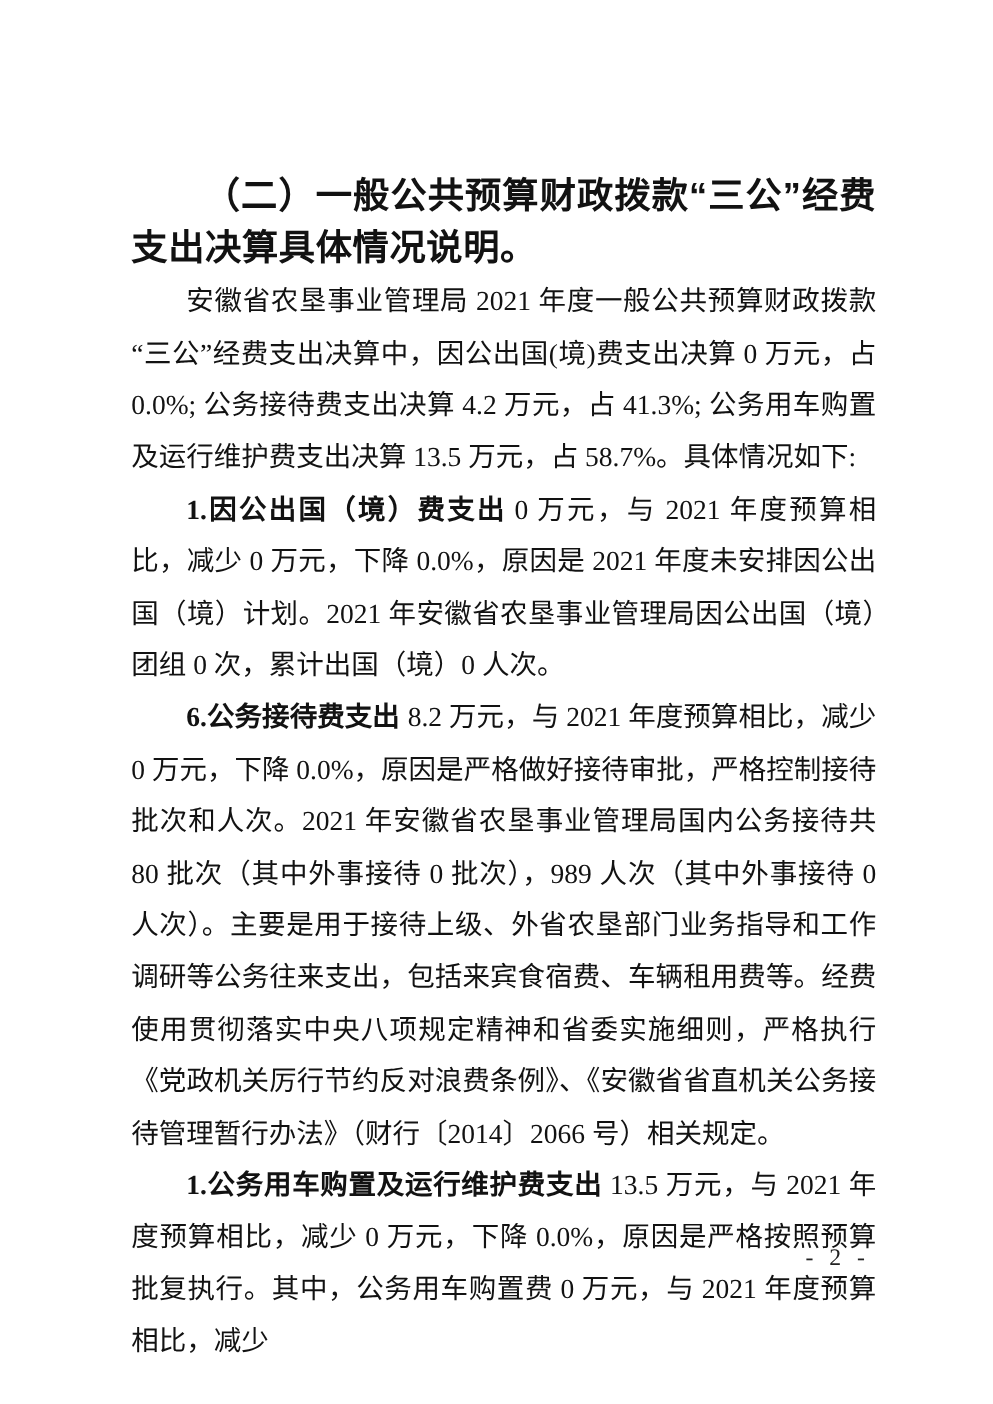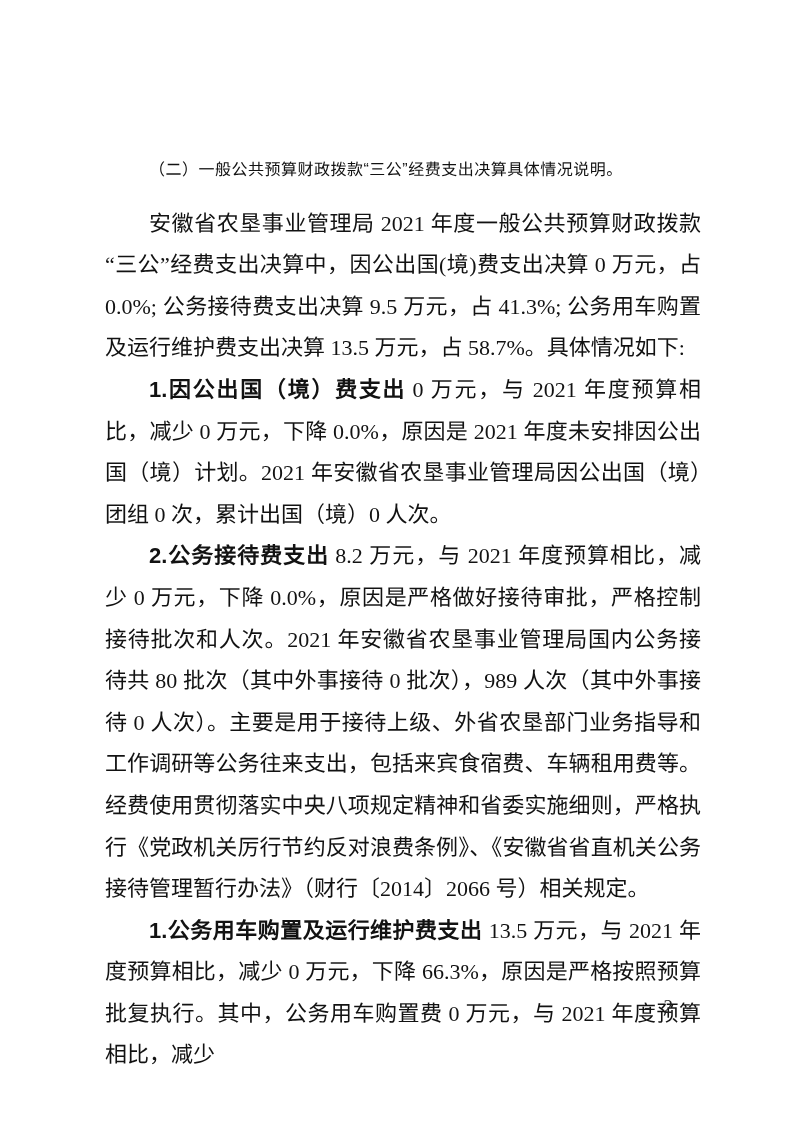--- a/index.html
+++ b/index.html
@@ -24,60 +24,60 @@
   }
   .content {
     position: absolute;
     left: 105px;
     top: 137px;
     width: 596px;
     text-align: justify;
     text-justify: inter-character;
   }
   .heading {
-    margin: 12px;
+    margin: 0;
     font-family: "Liberation Sans", "DejaVu Sans", sans-serif;
-    font-weight: 400;
-    font-size: 16px;
+    font-weight: 700;
+    font-size: 29px;
     line-height: 41.6px;
     text-indent: 2em;
     letter-spacing: 0.5px;
   }
   .para {
     margin: 0;
     font-size: 22px;
     line-height: 41.6px;
     text-indent: 2em;
   }
   .para b {
-    font-family: Liberation Sans, sans-serif;
+    font-family: Liberation Serif, serif;
     font-weight: 700;
     padding-right: 0.28em;
   }
   .page-number {
     position: absolute;
     right: 98px;
     top: 996px;
     font-size: 19px;
     letter-spacing: 4px;
     color: #222;
   }
 </style>
 </head>
 <body>
 
 <div class="page">
   <div class="content">
 
     <h2 class="heading">（二）一般公共预算财政拨款“三公”经费支出决算具体情况说明。</h2>
 
-    <p class="para"><span>安徽省农垦事业管理局 2021 年度一般公共预算财政拨款“三公”经费支出决算中，因公出国(境)费支出决算 0 万元，占 0.0%; 公务接待费支出决算 9.5 万元，占 41.3%; 公务用车购置及运行维护费支出决算 13.5 万元，占 58.7%。具体情况如下:</span></p>
+    <p class="para"><span>安徽省农垦事业管理局 2021 年度一般公共预算财政拨款“三公”经费支出决算中，因公出国(境)费支出决算 0 万元，占 0.0%; 公务接待费支出决算 4.2 万元，占 41.3%; 公务用车购置及运行维护费支出决算 13.5 万元，占 58.7%。具体情况如下:</span></p>
 
     <p class="para"><b>1.因公出国（境）费支出</b><span>0 万元，与 2021 年度预算相比，减少 0 万元，下降 0.0%，原因是 2021 年度未安排因公出国（境）计划。2021 年安徽省农垦事业管理局因公出国（境）团组 0 次，累计出国（境）0 人次。</span></p>
 
-    <p class="para"><b>2.公务接待费支出</b><span>8.2 万元，与 2021 年度预算相比，减少 0 万元，下降 0.0%，原因是严格做好接待审批，严格控制接待批次和人次。2021 年安徽省农垦事业管理局国内公务接待共 80 批次（其中外事接待 0 批次），989 人次（其中外事接待 0 人次）。主要是用于接待上级、外省农垦部门业务指导和工作调研等公务往来支出，包括来宾食宿费、车辆租用费等。经费使用贯彻落实中央八项规定精神和省委实施细则，严格执行《党政机关厉行节约反对浪费条例》、《安徽省省直机关公务接待管理暂行办法》（财行〔2014〕2066 号）相关规定。</span></p>
+    <p class="para"><b>6.公务接待费支出</b><span>8.2 万元，与 2021 年度预算相比，减少 0 万元，下降 0.0%，原因是严格做好接待审批，严格控制接待批次和人次。2021 年安徽省农垦事业管理局国内公务接待共 80 批次（其中外事接待 0 批次），989 人次（其中外事接待 0 人次）。主要是用于接待上级、外省农垦部门业务指导和工作调研等公务往来支出，包括来宾食宿费、车辆租用费等。经费使用贯彻落实中央八项规定精神和省委实施细则，严格执行《党政机关厉行节约反对浪费条例》、《安徽省省直机关公务接待管理暂行办法》（财行〔2014〕2066 号）相关规定。</span></p>
 
-    <p class="para"><b>1.公务用车购置及运行维护费支出</b><span>13.5 万元，与 2021 年度预算相比，减少 0 万元，下降 66.3%，原因是严格按照预算批复执行。其中，公务用车购置费 0 万元，与 2021 年度预算相比，减少</span></p>
+    <p class="para"><b>1.公务用车购置及运行维护费支出</b><span>13.5 万元，与 2021 年度预算相比，减少 0 万元，下降 0.0%，原因是严格按照预算批复执行。其中，公务用车购置费 0 万元，与 2021 年度预算相比，减少</span></p>
 
   </div>
 
   <div class="page-number">- 2 -</div>
 </div>
 
 </body></html>

